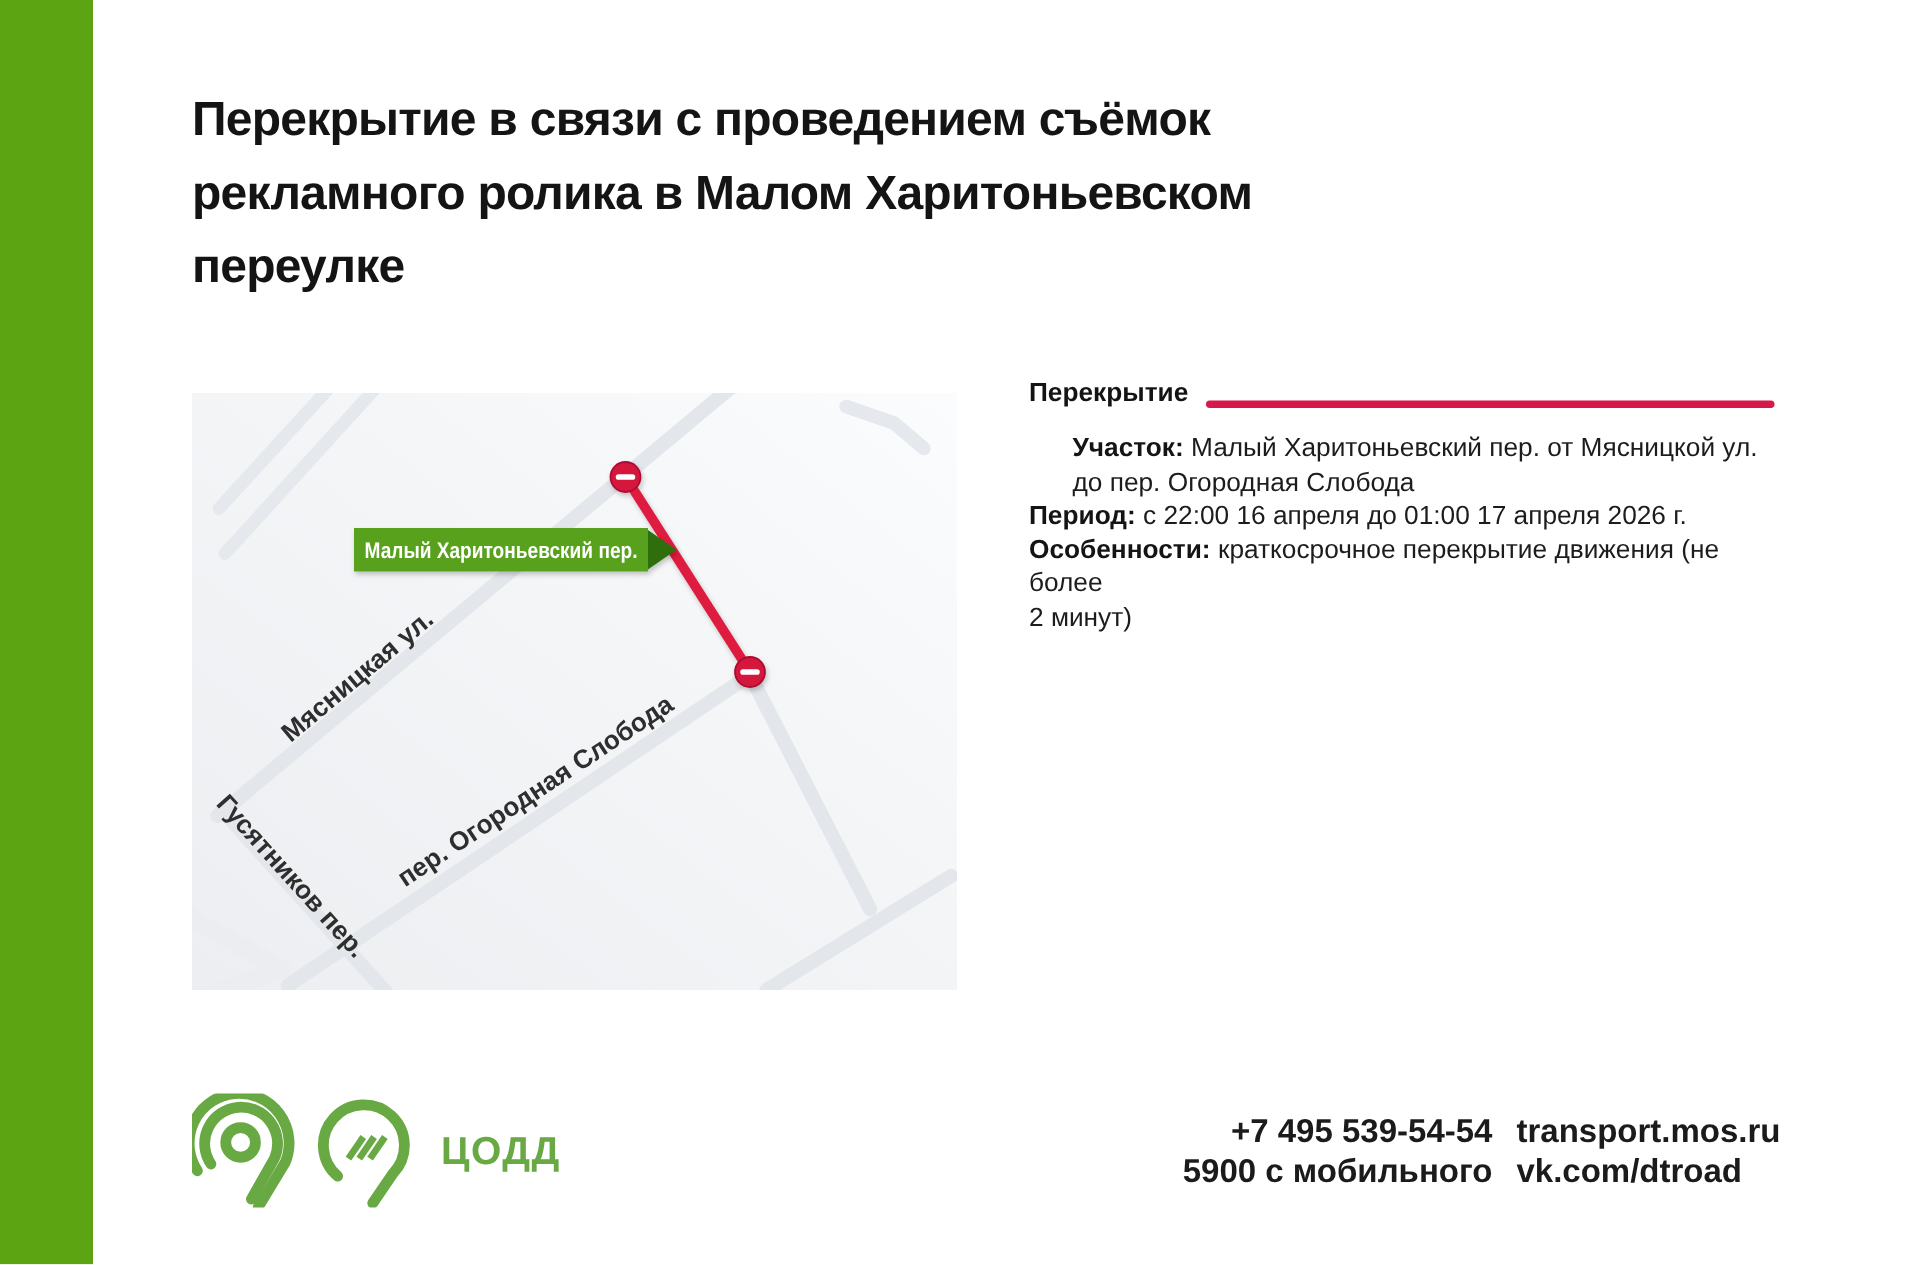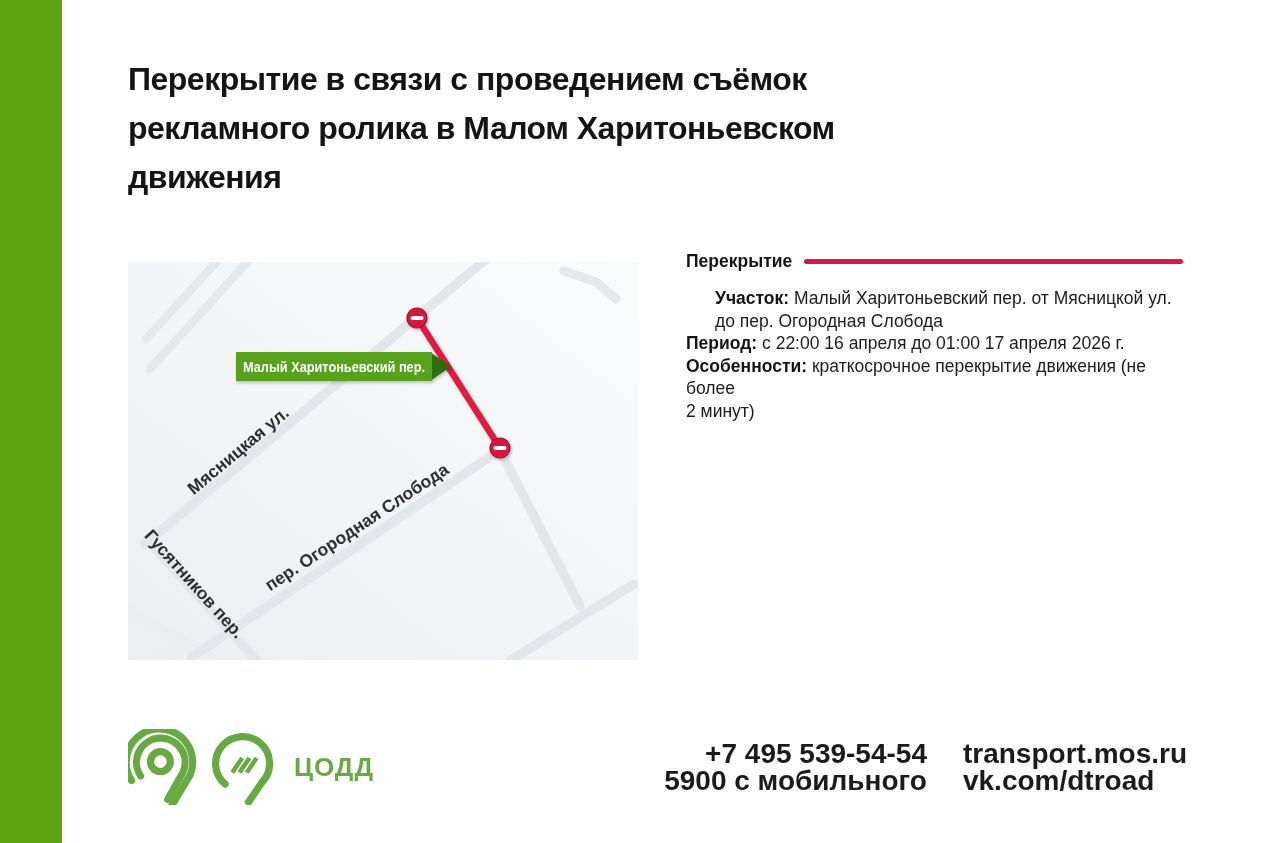--- a/index.html
+++ b/index.html
@@ -12,50 +12,50 @@
     position:absolute; left:0; top:0; width:62px; height:843px; background:#5da413;
   }
   .title {
     position:absolute; left:128px; top:55px; width:1070px;
     font-size:32px; font-weight:bold; line-height:49px; letter-spacing:-0.5px; color:#141414;
   }
   
   .map-wrap { position:absolute; left:128px; top:262px; width:510px; height:398px; }
   
   .info { position:absolute; left:686px; top:251px; width:497px; }
-  .info-header { display:flex; align-items:center; }
+  .info-header { display:flex; align-items:flex-end; }
   .info-header .hdr { font-size:17.5px; font-weight:bold; white-space:nowrap; }
   .info-header .redline { flex:1; height:5px; margin-left:12px; background:#d6194a; border-radius:3px; }
   .detail { font-size:17.5px; line-height:22.5px; color:#1c1c1c; margin-top:0; }
   .detail b { font-weight:bold; color:#141414; }
   .detail .blk { display:block; }
   .detail.first { margin-top:15px;margin-left:29px; }
   
   .footer {
     position:absolute; left:128px; right:93px; top:725px; height:84px;
     display:flex; justify-content:space-between; align-items:center;
   }
   .brand { display:flex; align-items:center; }
   .brand svg { display:block; }
   .brand .logo2 { margin-left:8px; }
   .org { font-size:26px; font-weight:bold; color:#68a944; letter-spacing:1px; margin-left:14px; }
-  .contacts { display:flex; gap:36px; font-size:28px; font-weight:bold; line-height:27.5px; color:#1b1b1b; }
+  .contacts { display:flex; gap:16px; font-size:22px; font-weight:bold; line-height:27.5px; color:#1b1b1b; }
   .contacts .col-right { text-align:right; }
 </style>
 </head>
 <body>
 
 <div class="page">
 
   <div class="stripe"></div>
 
   <h1 class="title">
     <div>Перекрытие в связи с проведением съёмок</div>
     <div>рекламного ролика в Малом Харитоньевском</div>
-    <div>движения</div>
+    <div>переулке</div>
   </h1>
 
   <div class="map-wrap">
     <svg width="510" height="398" viewBox="0 0 510 398">
       <defs>
         <linearGradient id="mapbg" x1="0" y1="1" x2="1" y2="0">
           <stop offset="0" stop-color="#eceef1"></stop>
           <stop offset="0.55" stop-color="#f4f5f7"></stop>
           <stop offset="1" stop-color="#fbfcfd"></stop>
         </linearGradient>

